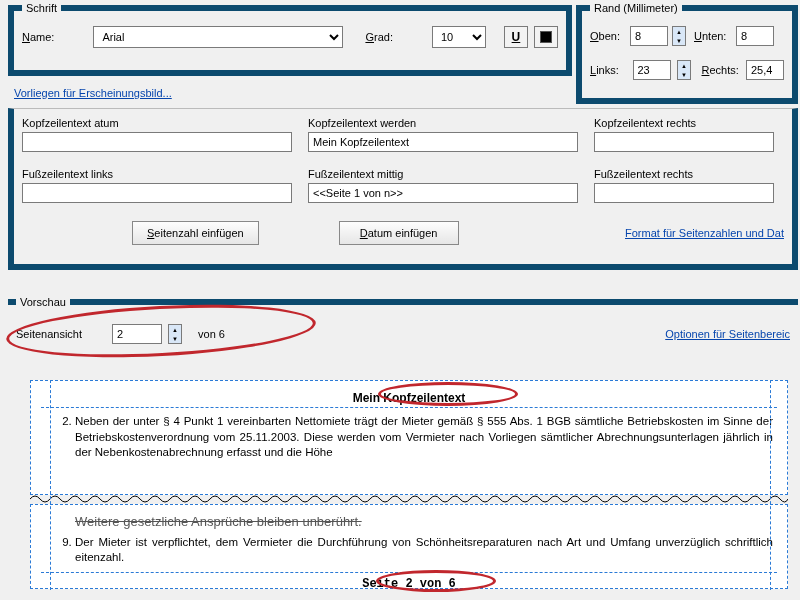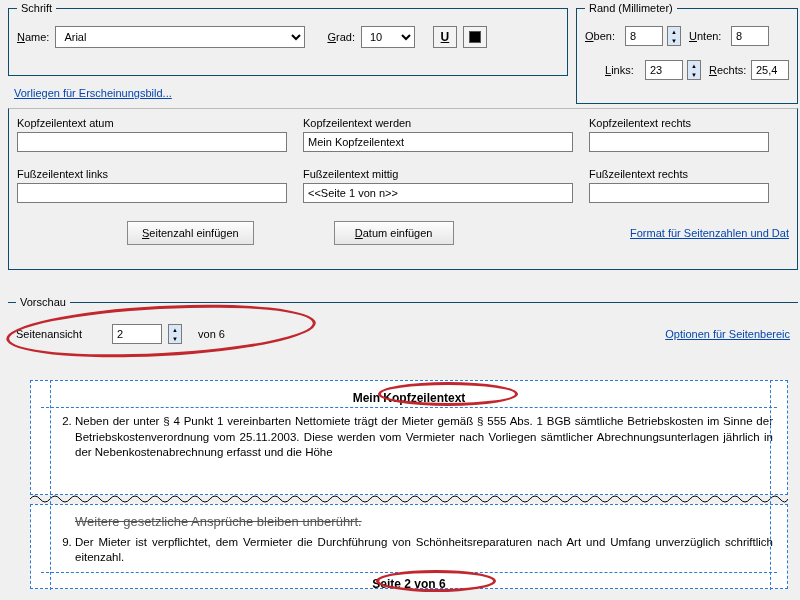--- a/index.html
+++ b/index.html
@@ -8,38 +8,38 @@
     font-family: "Segoe UI", Tahoma, sans-serif;
     font-size: 11px;
     background: #f0f0f0;
     color: #000;
     width: 800px;
     height: 600px;
     overflow: hidden;
     position: relative;
   }
   fieldset {
-    border: 1px solid #0c4a6e;
+    border: 6px solid #0c4a6e;
     margin: 0;
     padding: 8px;
     position: absolute;
   }
   legend { padding: 0 4px; font-size: 11px; }
   .row { display: flex; align-items: center; gap: 6px; }
   label { font-size: 11px; }
   .underline { text-decoration: underline; }
   select, input[type=text], .numbox, .textbox {
     font-family: "Segoe UI", Tahoma, sans-serif;
     font-size: 11px;
     border: 1px solid #7a7a7a;
     background: #fff;
     padding: 2px 4px;
     height: 20px;
   }
-  select { height: 22px; }
+  select { height: 22px; margin-left: 33px; }
   .spinner {
     display: inline-flex;
     flex-direction: column;
     border: 1px solid #7a7a7a;
     height: 20px;
     width: 14px;
     vertical-align: top;
     background:#d9e7f7;
   }
   .spinner button {
@@ -83,21 +83,21 @@
     width:758px;
     padding: 8px 10px;
   }
   .preview-page.top { top:380px; height:115px; }
   .preview-page.bot { top:504px; height:85px; }
   .preview-header, .preview-footer {
     text-align:center; font-weight:bold; font-size:12px;
     border-bottom:1px dashed #2a7ad6;
     padding:2px 0;
   }
-  .preview-footer { border-bottom:none; border-top:1px dashed #2a7ad6; margin-top:6px; padding-top:4px;}
+  .preview-footer { border-bottom:none; border-top:1px dashed #2a7ad6; margin-top:6px; padding-top:4px;font-family:Liberation Mono, monospace;}
   .preview-body { font-size:11.5px; line-height:1.35; padding: 6px 4px 0 4px;}
   ol { margin:0; padding-left: 30px;}
   .circle-anno {
     position:absolute;
     border:3px solid #c1272d;
     border-radius:50%;
     pointer-events:none;
   }
   .vdash { position:absolute; border-left:1px dashed #2a7ad6; top:380px; height:210px;}
   .v1{left:50px;} .v2{left:770px;}
@@ -132,21 +132,21 @@
   <div class="row" style="margin-top:4px; justify-content:flex-start; gap:4px;">
     <label style="width:36px;"><span class="underline">O</span>ben:</label>
     <input class="numbox" style="width: 38px;" value="8">
     <span class="spinner">
         <button>▲</button>
         <button>▼</button>
       </span>
     <label style="width:38px; margin-left:4px;"><span class="underline">U</span>nten:</label>
     <input class="numbox" style="width: 38px;" value="8">
   </div>
-  <div class="row" style="margin-top:14px; justify-content:flex-end; gap:4px;">
+  <div class="row" style="margin-top:14px; justify-content:space-between; gap:4px;">
     <label style="width:36px;"><span class="underline">L</span>inks:</label>
     <input class="numbox" style="width: 38px;" value="23">
     <span class="spinner">
         <button>▲</button>
         <button>▼</button>
       </span>
     <label style="width:38px; margin-left:4px;"><span class="underline">R</span>echts:</label>
     <input class="numbox" style="width: 38px;" value="25,4">
   </div>
 </fieldset>

